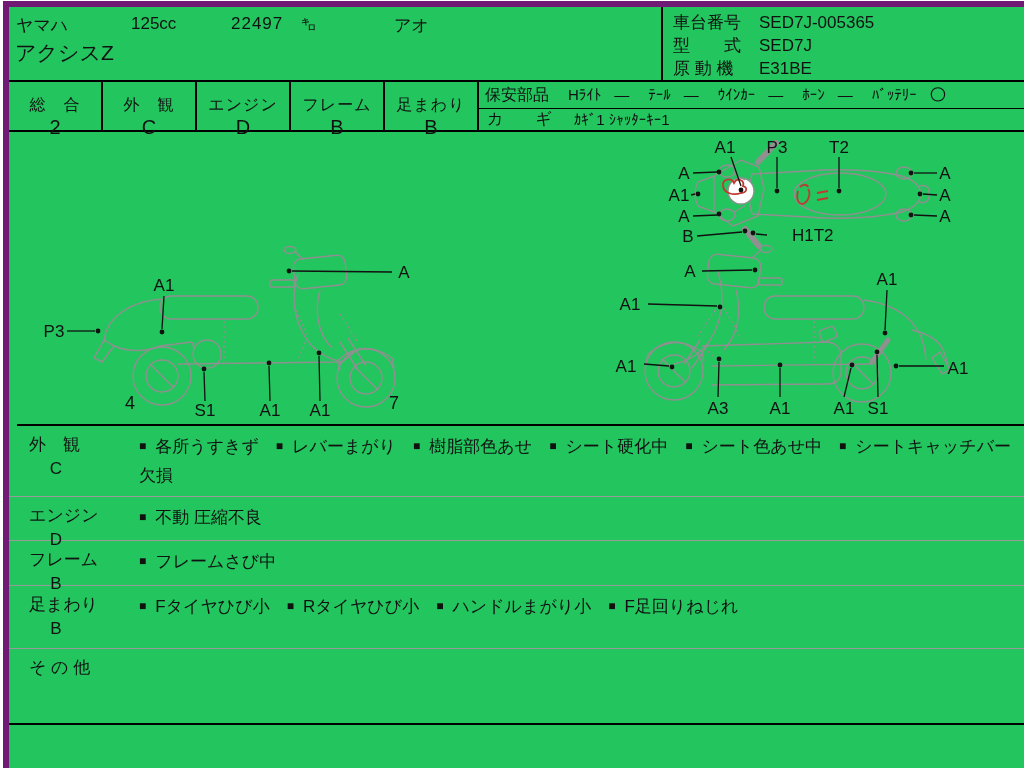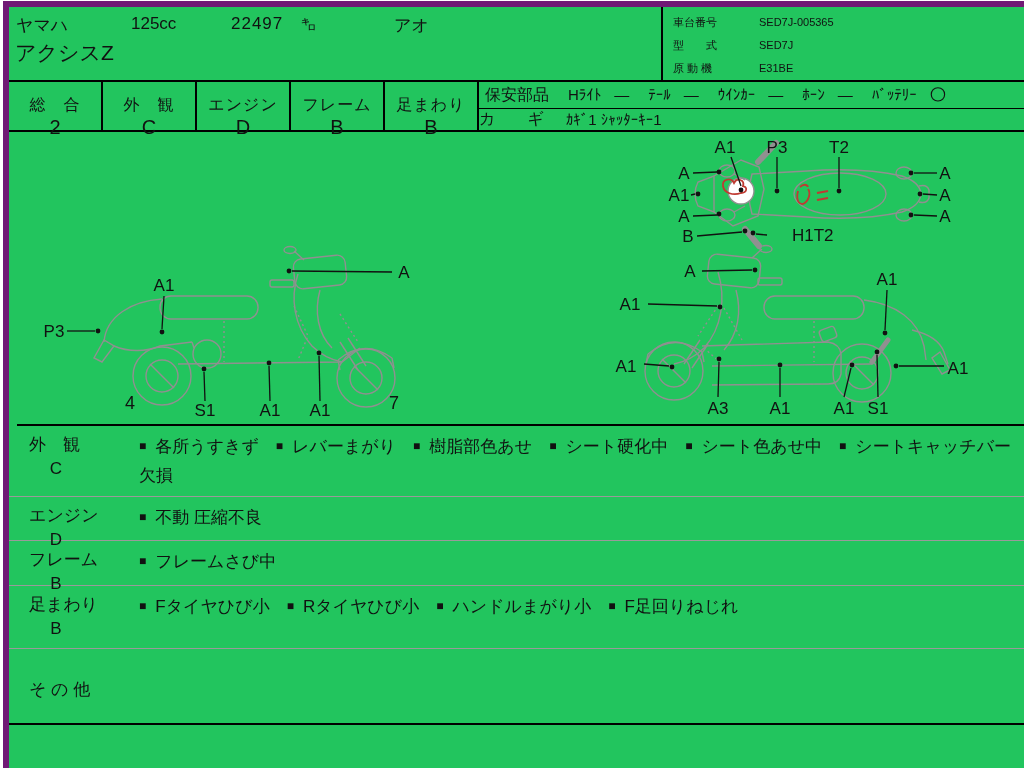--- a/index.html
+++ b/index.html
@@ -11,38 +11,38 @@
   .header{position:absolute;top:0;left:0;width:1016px;height:73px;}
   .h-abs{position:absolute;font-size:17px;white-space:nowrap;}
   .h-maker{left:7px;top:7px;}
   .h-cc{left:122px;top:7px;}
   .h-mileage{left:222px;top:7px;letter-spacing:1px;}
   .h-unit{left:292px;top:9px;font-size:15px;}
   .h-color{left:385px;top:7px;}
   .h-model{left:6px;top:32px;font-size:21px;}
   .header-right{position:absolute;left:652px;top:0;width:364px;height:73px;
                 border-left:2px solid #000;box-sizing:border-box;padding:4px 0 0 10px;}
-  .hr-row{display:flex;line-height:23px;font-size:11px;}
+  .hr-row{display:flex;line-height:23px;font-size:17px;}
   .hr-label{width:86px;flex:none;}
   
   .ratings-row{position:absolute;top:73px;left:0;width:1016px;height:52px;
                border-top:2px solid #000;border-bottom:2px solid #000;
                box-sizing:border-box;display:flex;}
   .rating-cell{width:92px;flex:none;border-right:2px solid #000;text-align:center;
                padding-top:12px;box-sizing:content-box;}
   .rating-label{font-size:16px;letter-spacing:1px;line-height:22px;white-space:nowrap;}
   .rating-grade{font-size:20px;line-height:23px;}
   .safety-box{flex:1;display:flex;flex-direction:column;font-size:15px;min-width:0;}
   .sp-row1{height:37px;border-bottom:1px solid #000;box-sizing:border-box;
            display:flex;align-items:center;padding-left:6px;white-space:nowrap;}
   .sp-label{font-size:16px;}
   .sp-item .sp-name{margin-left:19px;}
   .sp-item .sp-value{margin-left:13px;display:inline-block;}
   .sp-value.circle{font-weight:bold;font-size:16px;}
-  .sp-row2{height:23px;display:flex;align-items:center;padding-left:0;white-space:nowrap;}
+  .sp-row2{height:23px;display:flex;align-items:center;padding-left:8px;white-space:nowrap;}
   .key-label{font-size:16px;letter-spacing:8px;}
   .key-value{margin-left:14px;font-size:15px;}
   
   .diagram-area{position:absolute;top:125px;left:8px;width:1016px;height:294px;
                 border-bottom:2px solid #000;box-sizing:border-box;}
   .dg{position:absolute;}
   .dg text{fill:#111;}
   
   .conditions{position:absolute;top:419px;left:0;width:1016px;}
   .cond-row{display:flex;border-bottom:1px solid #9a9a9a;box-sizing:border-box;padding-top:7px;}
@@ -336,21 +336,21 @@
         </div>
         <div class="cond-items"><span class="cond-item"><span class="bullet">■</span><span class="cond-text">フレームさび中</span></span></div>
       </div>
       <div class="cond-row" style="height: 63px;">
         <div class="cond-label">
           <div class="cond-name">足まわり</div>
           <div class="cond-grade">B</div>
         </div>
         <div class="cond-items"><span class="cond-item"><span class="bullet">■</span><span class="cond-text">Fタイヤひび小</span></span><span class="cond-item"><span class="bullet">■</span><span class="cond-text">Rタイヤひび小</span></span><span class="cond-item"><span class="bullet">■</span><span class="cond-text">ハンドルまがり小</span></span><span class="cond-item"><span class="bullet">■</span><span class="cond-text">F足回りねじれ</span></span></div>
       </div>
-      <div class="cond-row last" style="height: 76px; align-items: center;">
+      <div class="cond-row last" style="height: 76px;">
         <div class="cond-label">
           <div class="cond-name">そ の 他</div>
         </div>
         <div class="cond-items"></div>
       </div>
     </div>
 
   <div class="bottom-strip"></div>
 </div>
 

